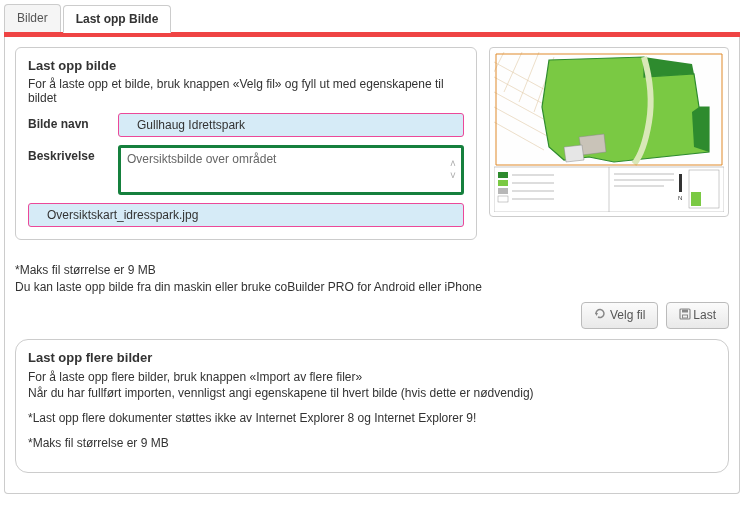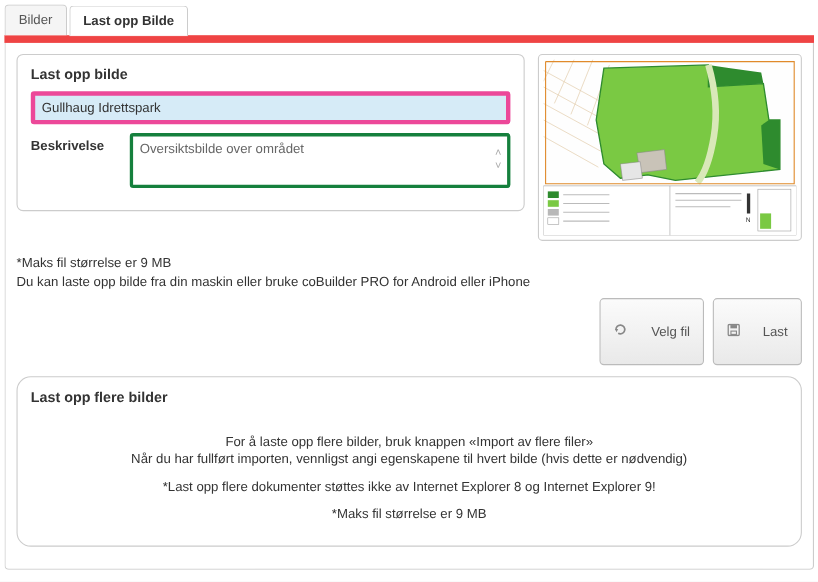--- a/index.html
+++ b/index.html
@@ -6,21 +6,21 @@
   body {
     margin: 0;
     padding: 4px;
     font-family: Arial, Helvetica, sans-serif;
     font-size: 12px;
     color: #333;
     background: #fff;
   }
   .tabs {
     display: flex;
-    border-bottom: 7px solid #ef4444;
+    border-bottom: 5px solid #ef4444;
     position: relative;
     z-index: 1;
   }
   .tab {
     padding: 6px 12px;
     border: 1px solid #ccc;
     border-bottom: none;
     border-radius: 4px 4px 0 0;
     background: #f5f5f5;
     color: #555;
@@ -73,23 +73,23 @@
     margin-top: 8px;
   }
   .form-label {
     flex: 0 0 90px;
     font-weight: bold;
     padding-top: 4px;
   }
   .text-input {
     flex: 1;
     background: #d6ebf7;
-    border: 4px solid #ec4899;
+    border: 1px solid #ec4899;
     border-radius: 3px;
-    padding: 4px 6px;
+    padding: 4px 18px;
     font-family: inherit;
     font-size: 12px;
     color: #333;
   }
   .textarea-wrap {
     flex: 1;
     display: flex;
     border: 3px solid #15803d;
     border-radius: 3px;
     background: #fff;
@@ -124,25 +124,25 @@
   .notes div { line-height: 1.4; }
   .btn-row {
     display: flex;
     justify-content: flex-end;
     gap: 8px;
     margin-top: 6px;
   }
   .btn {
     display: inline-flex;
     align-items: center;
-    gap: 20px;
+    gap: 2px;
     border: 1px solid #bbb;
     border-radius: 4px;
     background: linear-gradient(#fbfbfb, #e9e9e9);
-    padding: 22px 12px;
+    padding: 5px 12px;
     font-size: 12px;
     color: #555;
     cursor: pointer;
     font-family: inherit;
   }
   .icon { display: inline-block; }
   .multi-text p { margin: 0 0 8px 0; line-height: 1.4; }
   .footer-btn {
     display: flex;
     justify-content: flex-end;
@@ -156,37 +156,40 @@
   <div class="tab">Bilder</div>
   <div class="tab active">Last opp Bilde</div>
 </div>
 
 <div class="panel">
 
   <div class="top-row">
     <div class="left-col">
       <div class="box">
         <h3>Last opp bilde</h3>
+        <div>For å laste opp et bilde, bruk knappen «Velg fil» og fyll ut med egenskapene til bildet</div>
 
         <div class="form-row">
+          <div class="form-label">Bilde navn</div>
           <input class="text-input" type="text" value="Gullhaug Idrettspark" style="">
         </div>
 
         <div class="form-row">
           <div class="form-label">Beskrivelse</div>
           <div class="textarea-wrap">
             <textarea style="">Oversiktsbilde over området</textarea>
             <div class="scroll-arrows">
               <span>˄</span>
               <span>˅</span>
             </div>
           </div>
         </div>
 
         <div class="form-row">
+          <input class="text-input" type="text" value="Oversiktskart_idresspark.jpg" style="">
         </div>
       </div>
     </div>
 
     <div class="right-col">
       <div class="thumb">
         <svg class="map-svg" viewBox="0 0 230 160">
           <rect x="0" y="0" width="230" height="160" fill="#fefefe"></rect>
 
           <rect x="0" y="115" width="230" height="45" fill="#ffffff" stroke="#999" stroke-width="0.5"></rect>
@@ -259,21 +262,21 @@
             <rect x="3" y="1.5" width="6" height="3" fill="#888"></rect>
             <rect x="3.5" y="7" width="5" height="3" fill="none" stroke="#888" stroke-width="1"></rect>
           </svg>
       </span>
       <span>Last</span>
     </button>
   </div>
 
   <div class="box" style="margin-top:10px;border-radius:13px;">
     <h3>Last opp flere bilder</h3>
-    <div class="multi-text" style="margin-top:25px;text-align:center;">
+    <div class="multi-text" style="margin-top:4px;">
       <p>
         <span>For å laste opp flere bilder, bruk knappen «Import av flere filer»</span><br>
         <span>Når du har fullført importen, vennligst angi egenskapene til hvert bilde (hvis dette er nødvendig)</span>
       </p>
       <p>*Last opp flere dokumenter støttes ikke av Internet Explorer 8 og Internet Explorer 9!</p>
       <p>*Maks fil størrelse er 9 MB</p>
     </div>
   </div>
 
 

